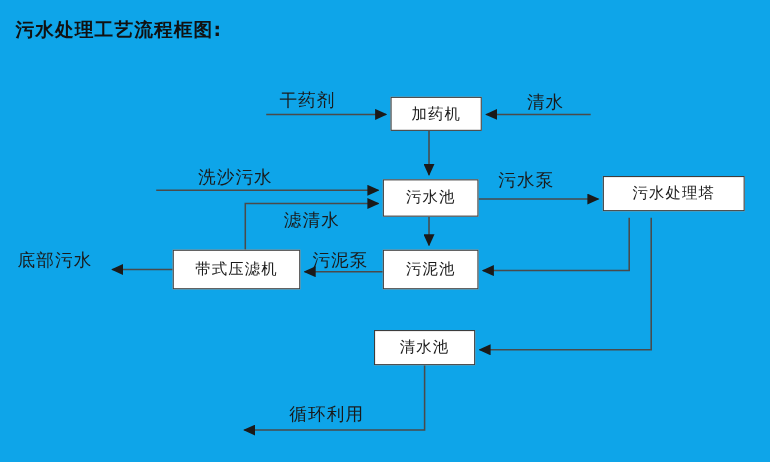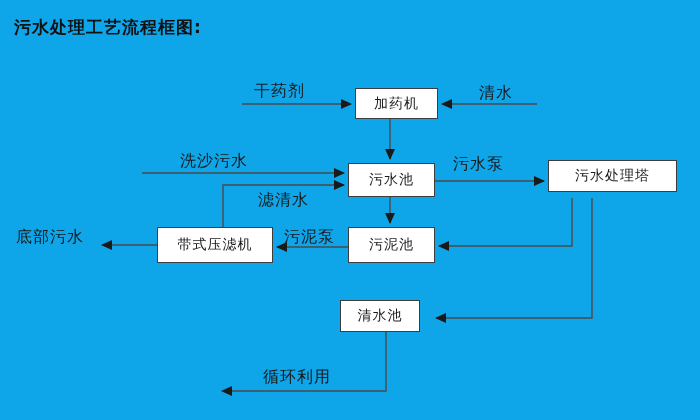--- a/index.html
+++ b/index.html
@@ -50,21 +50,21 @@
     letter-spacing: 1px;
     white-space: nowrap;
     z-index: 3;
   }
   
   #n-dosing        { left: 355px; top:  88px; width:  83px; height: 31px; }
   #n-sewage-pool   { left: 348px; top: 163px; width:  87px; height: 34px; text-align: center; }
   #n-tower         { left: 548px; top: 160px; width: 129px; height: 32px; }
   #n-sludge-pool   { left: 348px; top: 227px; width:  87px; height: 36px; font-family: Liberation Serif, serif; }
   #n-belt-press    { left: 157px; top: 227px; width: 116px; height: 36px; }
-  #n-clean-pool    { left: 340px; top: 300px; width:  80px; height: 32px; text-align: center; }
+  #n-clean-pool    { left: 340px; top: 300px; width:  92px; height: 32px; text-align: center; }
   
   #l-dry-chemical  { left: 254px; top:  81px; }
   #l-clean-water   { left: 479px; top:  83px; text-align: right; }
   #l-sand-washing  { left: 180px; top: 151px; text-align: right; }
   #l-sewage-pump   { left: 453px; top: 154px; }
   #l-filtered      { left: 258px; top: 190px; }
   #l-sludge-pump   { left: 284px; top: 227px; }
   #l-bottom-sewage { left: 470px; top: 225px; }
   #l-mud-cake      { left: 16px;  top: 227px; }
   #l-recycle       { left: 263px; top: 367px; }

